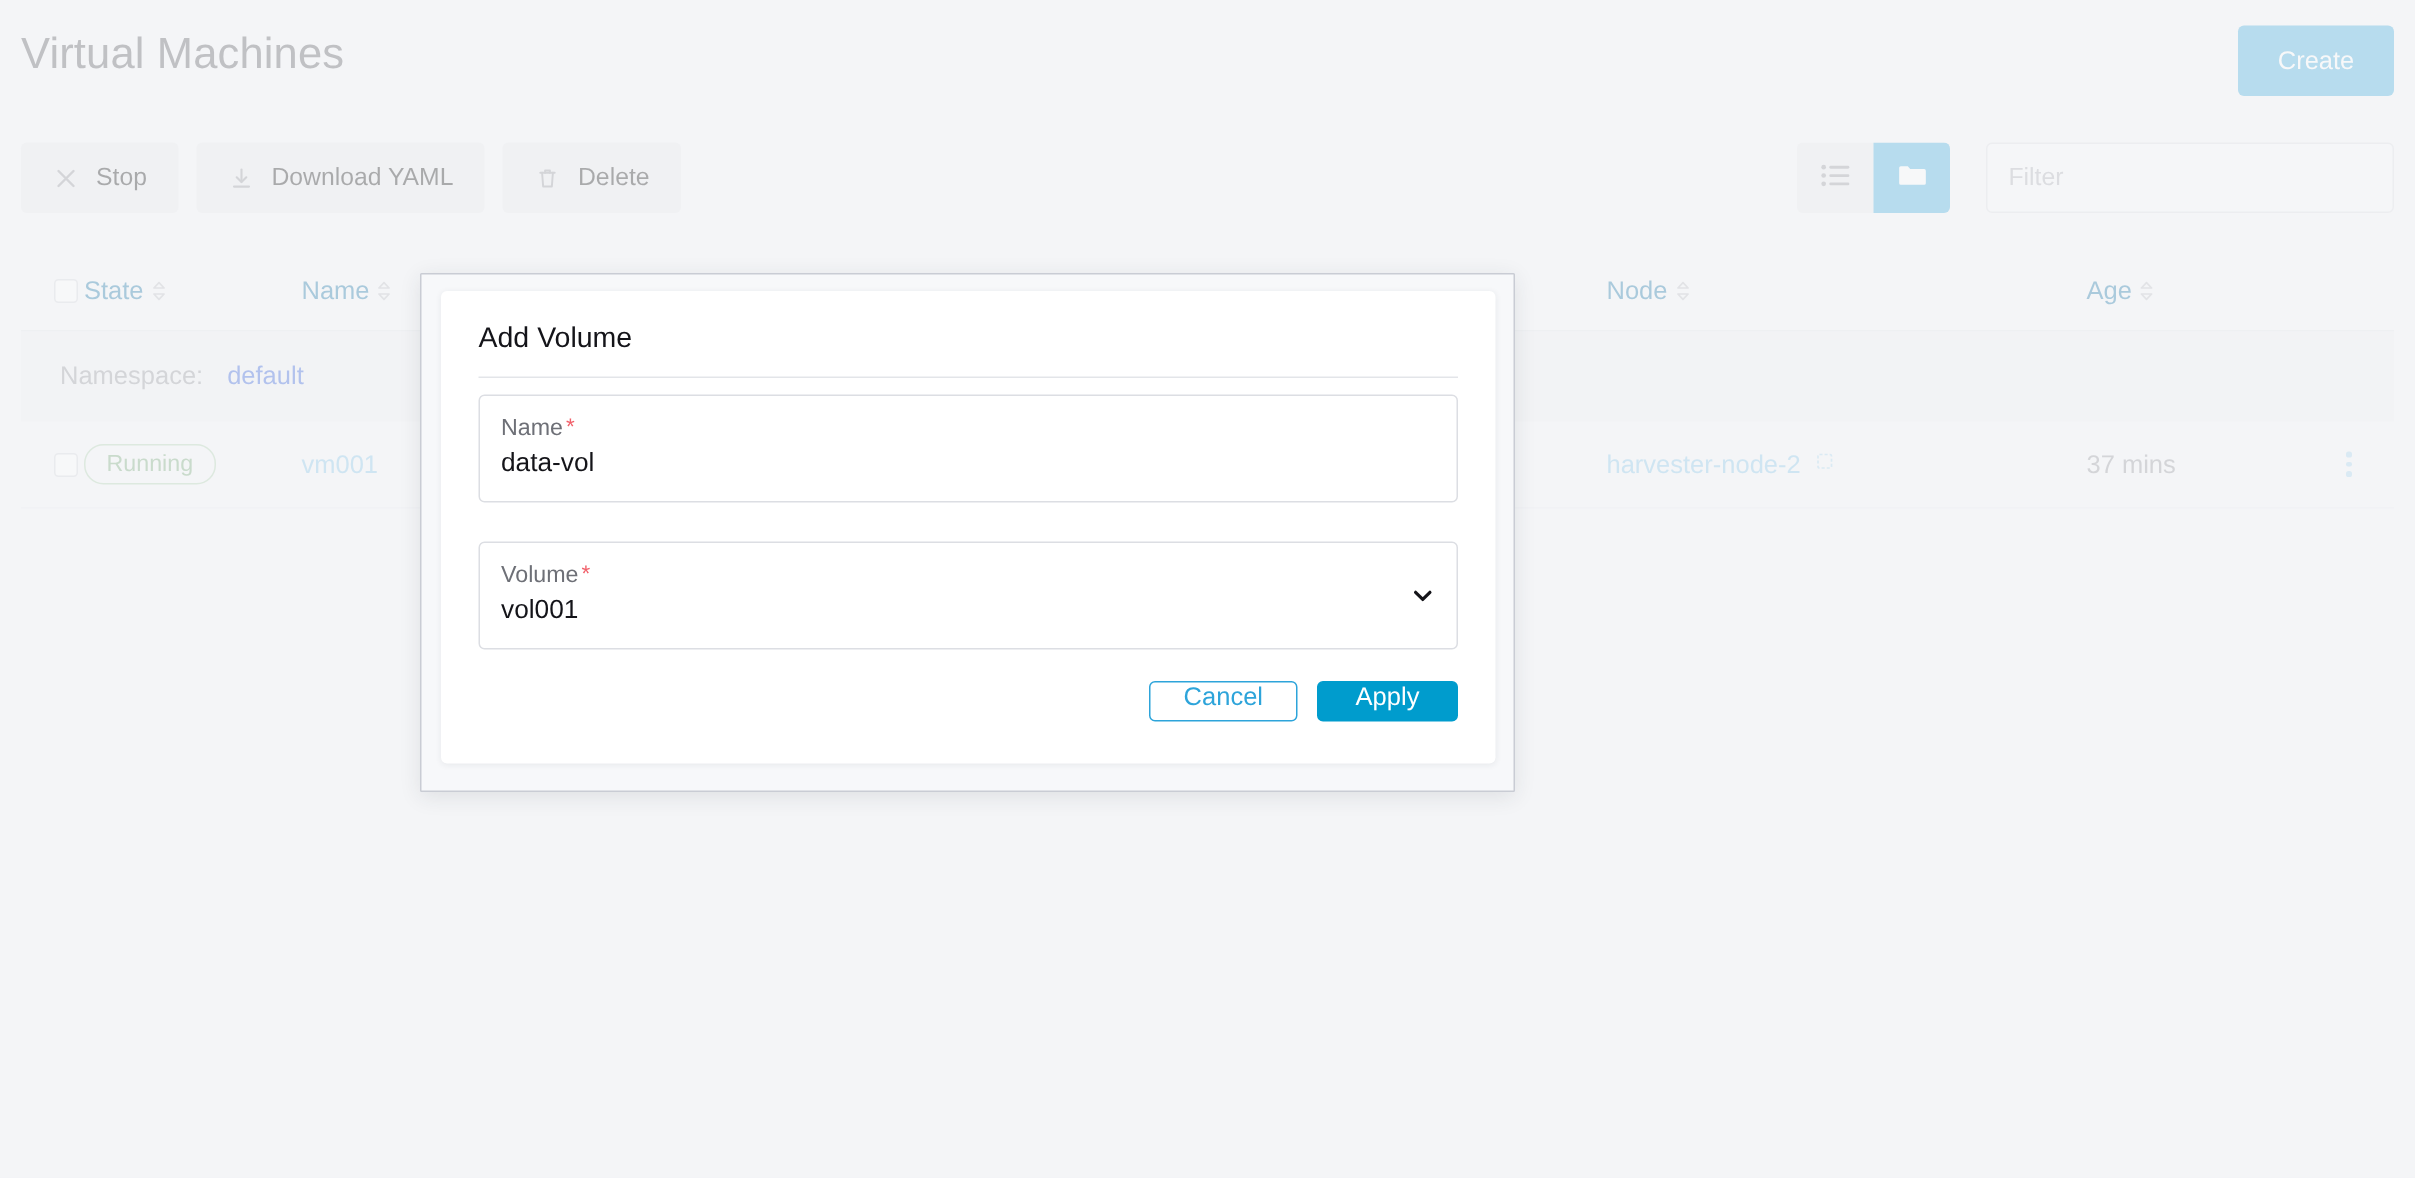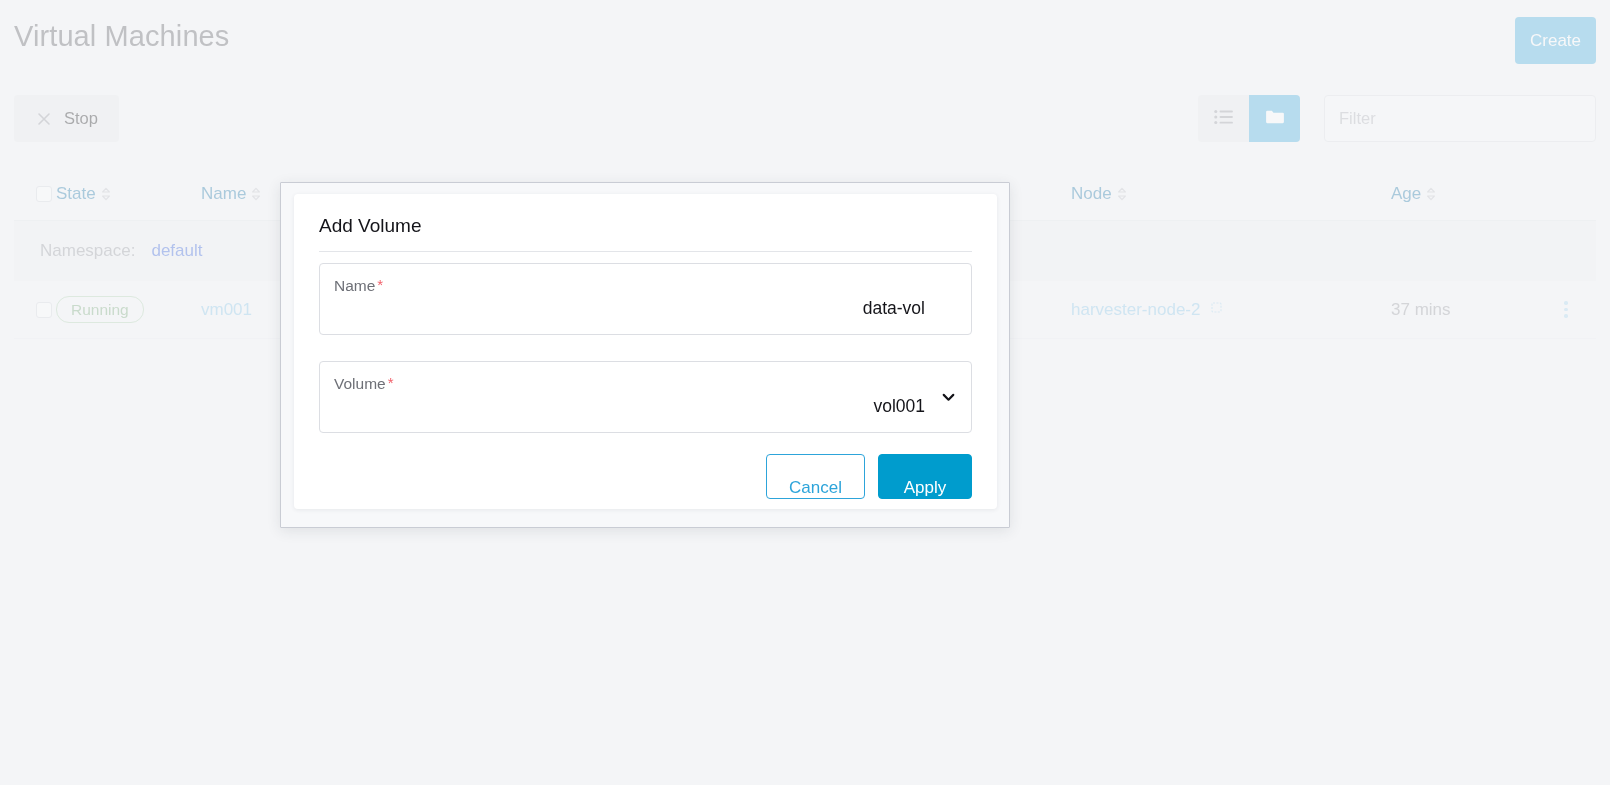--- a/index.html
+++ b/index.html
@@ -33,21 +33,21 @@
     font-weight: 400;
     color: #4a4b51;
     letter-spacing: 0.1px;
     white-space: nowrap;
   }
 
   .create-btn {
     position: absolute;
     right: 14px;
     top: 17px;
-    width: 81px;
+    width: 104px;
     height: 47px;
     background: #2da4da;
     color: #ffffff;
     border: none;
     border-radius: 4px;
     font-size: 17px;
     font-family: "Liberation Sans", sans-serif;
     cursor: pointer;
     display: flex;
     align-items: center;
@@ -309,21 +309,20 @@
     left: 14px;
     top: 34px;
     font-size: 17.5px;
     color: #141419;
     border: none;
     outline: none;
     background: transparent;
     font-family: "Liberation Sans", sans-serif;
     width: calc(100% - 60px);
     padding: 0;
-    text-align: right;
   }
   .chevron {
     position: absolute;
     right: 14px;
     top: 50%;
     transform: translateY(-50%);
     width: 17px;
     height: 17px;
     color: #141419;
     cursor: pointer;
@@ -331,28 +330,28 @@
   .chevron svg { display: block; }
 
   .modal-actions {
     position: absolute;
     right: 25px;
     top: 260px;
     display: flex;
     gap: 13px;
   }
   .btn {
-    height: 45px;
+    height: 27px;
     min-width: 94px;
     border-radius: 4px;
     font-size: 17px;
     font-family: "Liberation Sans", sans-serif;
     cursor: pointer;
     display: flex;
-    align-items: flex-end;
+    align-items: flex-start;
     justify-content: center;
     padding: 0 22px;
   }
   .btn-cancel {
     background: #ffffff;
     border: 1px solid #2da4da;
     color: #2da4da;
   }
   .btn-apply {
     background: #009ccd;
@@ -375,21 +374,41 @@
     <button class="tb-btn">
       <span class="ic">
         <svg viewBox="0 0 16 16" width="16" height="16" fill="none" stroke="currentColor" stroke-width="1.6" stroke-linecap="round">
           <path d="M3 3 L13 13 M13 3 L3 13"></path>
         </svg>
       </span>
       <span>Stop</span>
     </button>
 
 
-
+    <button class="tb-btn">
+      <span class="ic">
+        <svg viewBox="0 0 16 16" width="16" height="16" fill="none" stroke="currentColor" stroke-width="1.4" stroke-linecap="round" stroke-linejoin="round">
+          <path d="M8 2 L8 10.2"></path>
+          <path d="M4.8 7.2 L8 10.4 L11.2 7.2"></path>
+          <path d="M3 13.4 L13 13.4"></path>
+        </svg>
+      </span>
+      <span>Download YAML</span>
+    </button>
+
+    <button class="tb-btn">
+      <span class="ic">
+        <svg viewBox="0 0 16 16" width="16" height="16" fill="none" stroke="currentColor" stroke-width="1.3" stroke-linecap="round" stroke-linejoin="round">
+          <path d="M3.2 4.2 L12.8 4.2"></path>
+          <path d="M6.4 4.2 L6.4 2.7 L9.6 2.7 L9.6 4.2"></path>
+          <path d="M4.4 4.2 L5.1 13.3 L10.9 13.3 L11.6 4.2"></path>
+        </svg>
+      </span>
+      <span>Delete</span>
+    </button>
   </div>
 
   <div class="view-toggle">
     <button class="vt vt-list">
       <span>
         <svg viewBox="0 0 18 14" width="20" height="16" fill="currentColor">
           <circle cx="1.6" cy="2" r="1.4"></circle>
             <rect x="5" y="1.2" width="12" height="1.7" rx="0.8"></rect>
           <circle cx="1.6" cy="7" r="1.4"></circle>
             <rect x="5" y="6.2" width="12" height="1.7" rx="0.8"></rect>

